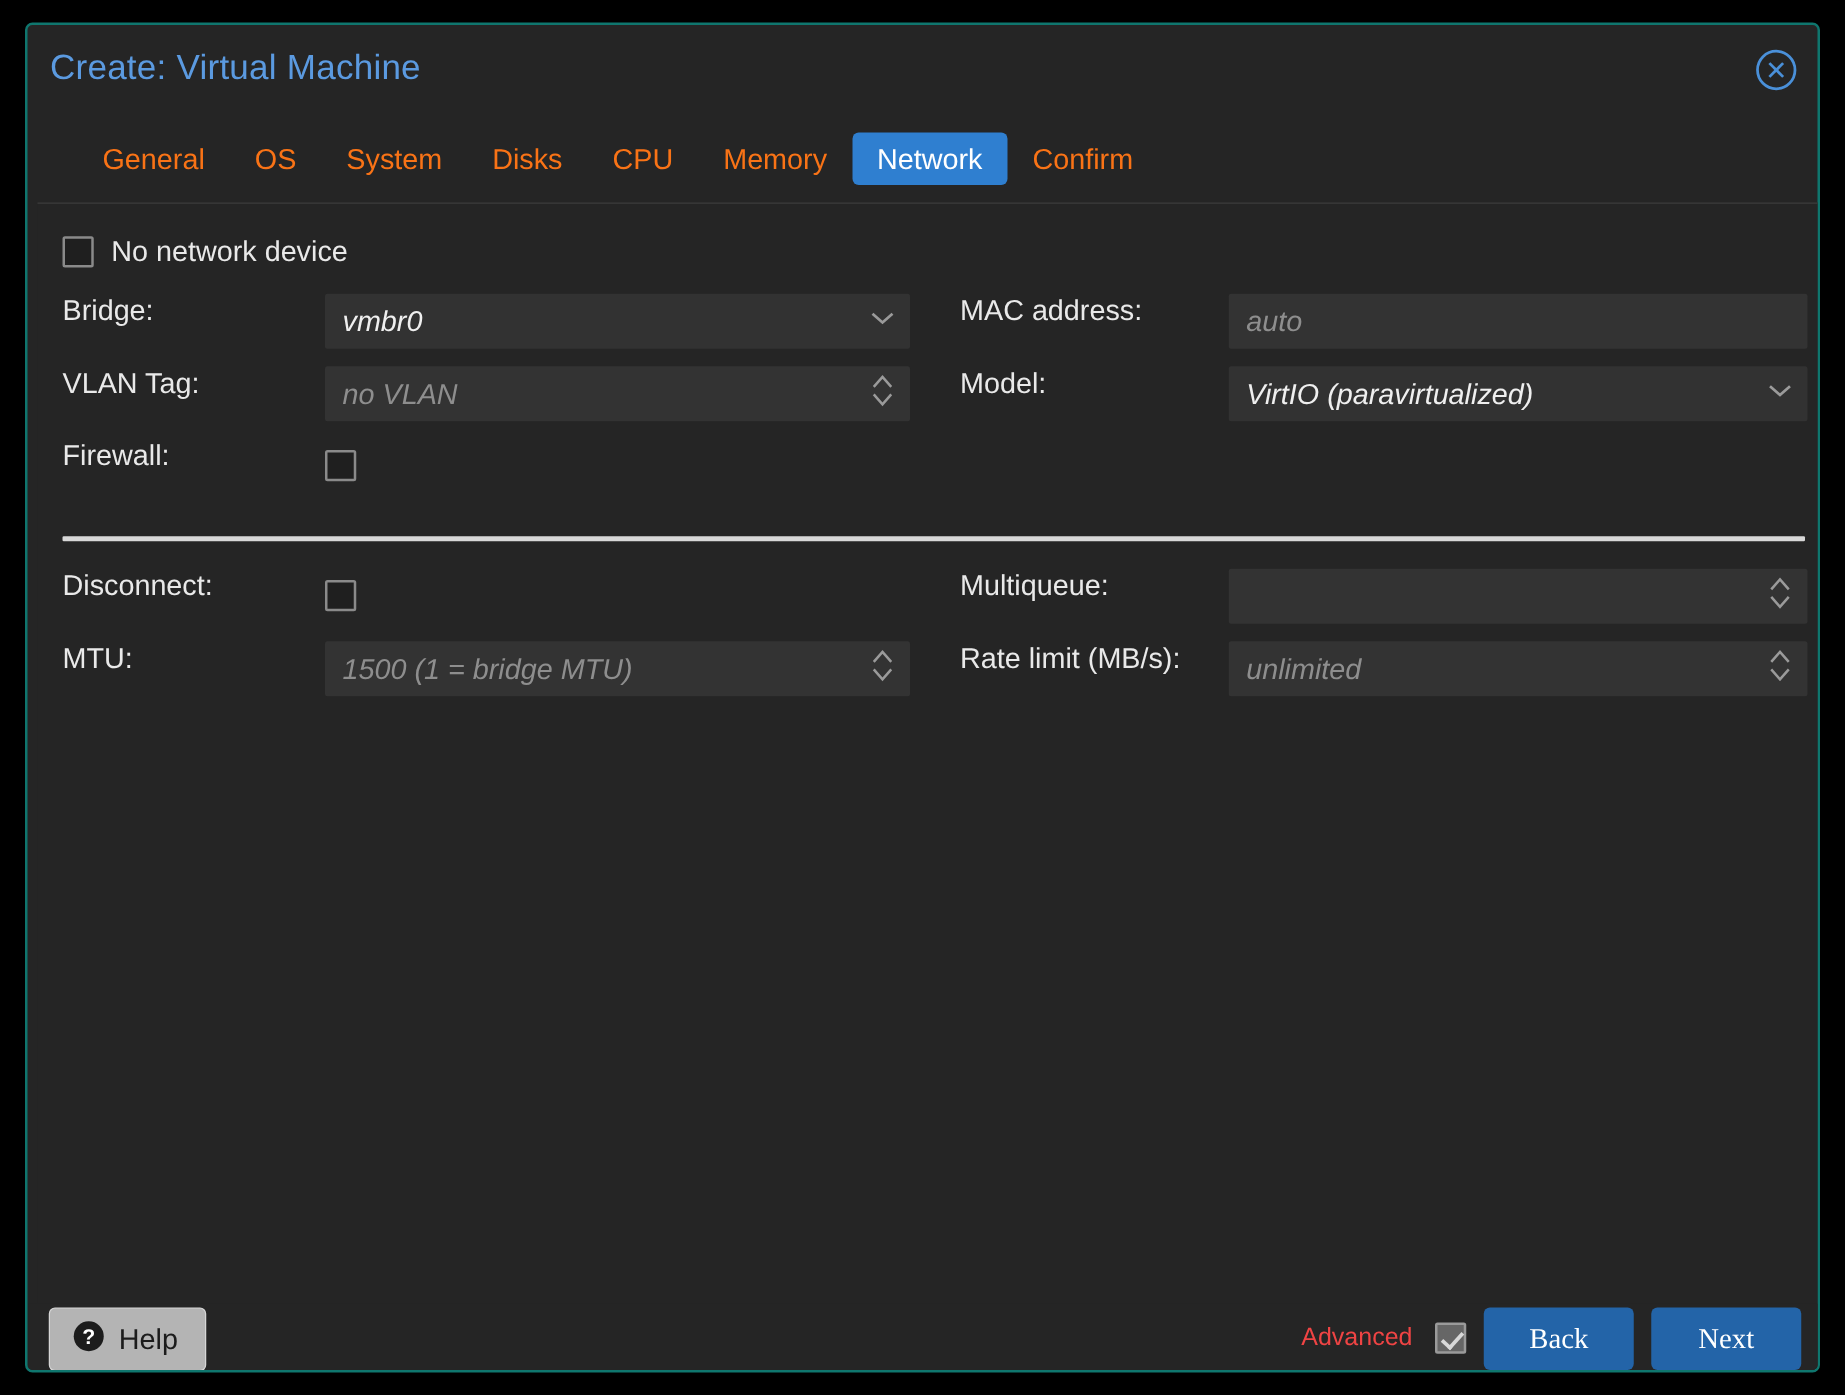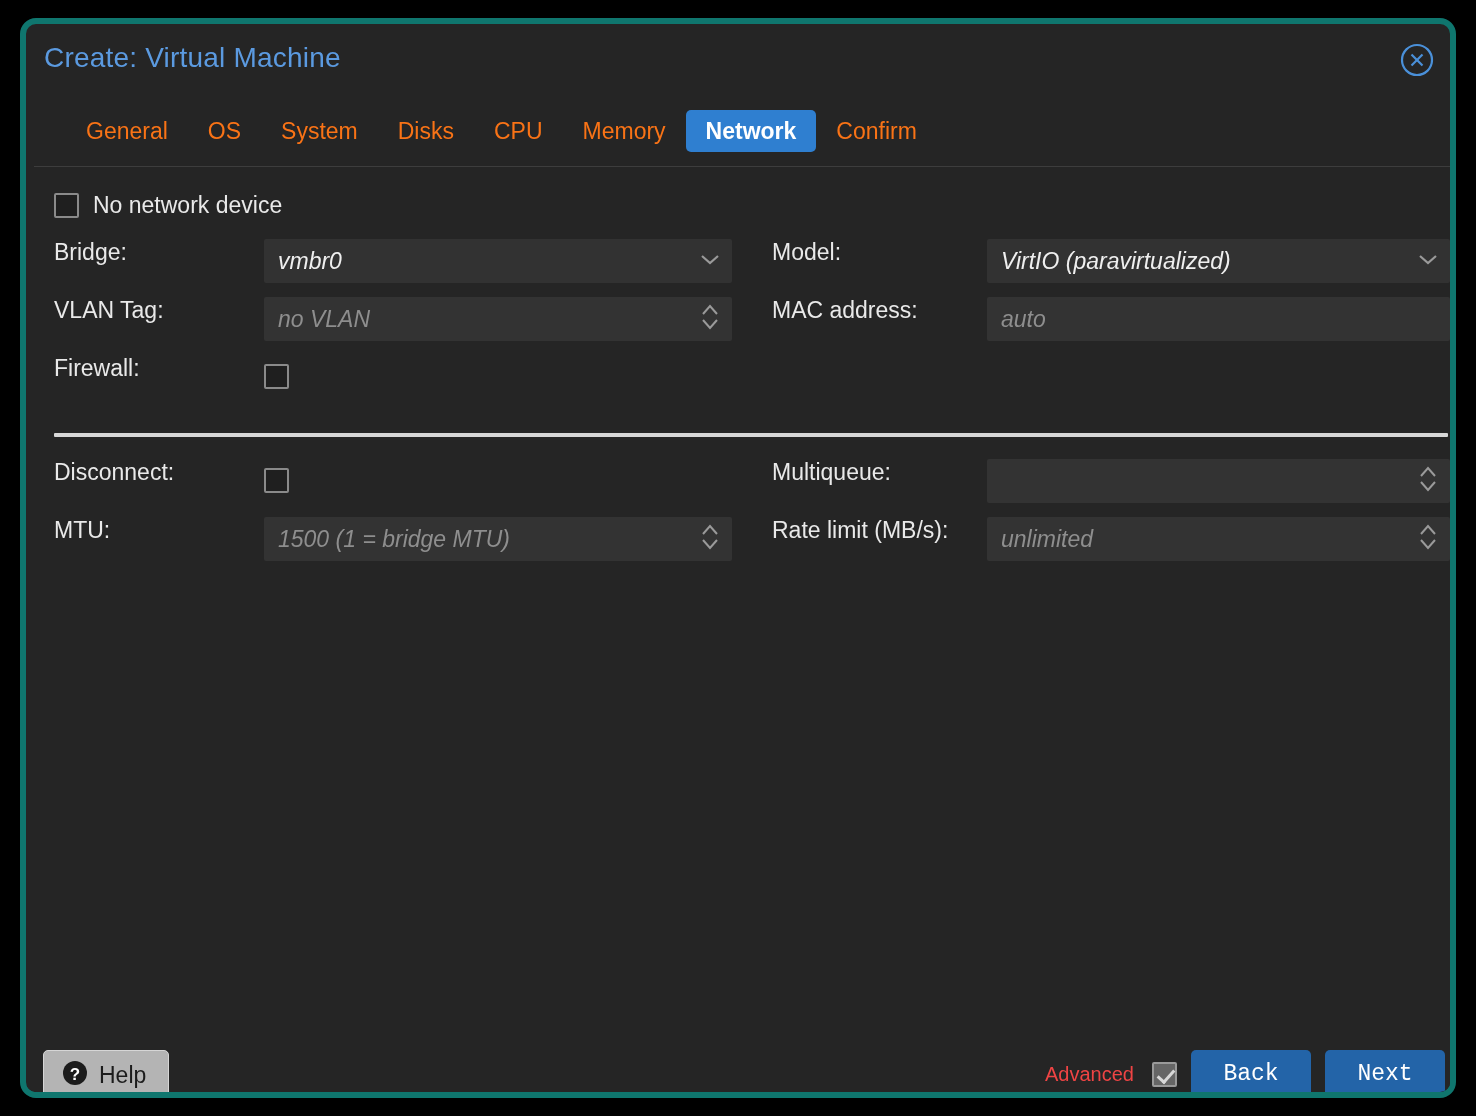--- a/index.html
+++ b/index.html
@@ -13,22 +13,22 @@
   }
 
   
   #dialog {
     position: absolute;
     left: 20px;
     top: 18px;
     width: 1436px;
     height: 1080px;
     background: #252525;
-    border-radius: 16px;
-    border: 6px solid #0f766e;
+    border-radius: 6px;
+    border: 2px solid #0f766e;
     overflow: hidden;
   }
 
   
   #header {
     position: relative;
     height: 72px;
   }
   #dialog-title {
     position: absolute;
@@ -63,21 +63,20 @@
     color: #f97316;
     padding: 8px 20px;
     border-radius: 5px;
     white-space: nowrap;
     cursor: pointer;
     line-height: 1.15;
   }
   .tab.active {
     background: #2f7fd0;
     color: #ffffff;
-    font-weight: bold;
   }
 
   
   #content {
     position: absolute;
     left: 8px;
     top: 142px;
     width: 1434px;
     height: 1076px;
     background: #252525;
@@ -241,21 +240,21 @@
     font-size: 20px;
     color: #ef4444;
     margin-right: 4px;
   }
   .btn-primary {
     background: #2364a8;
     color: #ffffff;
     border: none;
     border-radius: 5px;
     font-size: 23px;
-    font-family: Liberation Mono, monospace;
+    font-family: Liberation Serif, serif;
     padding: 12px 0;
     width: 120px;
     cursor: pointer;
     line-height: 1.1;
   }
 </style>
 </head>
 <body>
 
 <div id="dialog">
@@ -324,35 +323,35 @@
             <div class="fctl">
               <div class="cbox" style="margin-top:9px"></div>
             </div>
           </div>
 
         </div>
 
         <div class="col">
 
           <div class="frow">
+            <div class="flabel wide">MAC address:</div>
+            <div class="fctl">
+              <div class="field spin ph">auto</div>
+            </div>
+          </div>
+
+          <div class="frow">
             <div class="flabel wide">Model:</div>
             <div class="fctl">
               <div class="field select">VirtIO (paravirtualized)</div>
               <span class="chev">
                 <svg width="20" height="13" viewBox="0 0 20 13">
                     <polyline points="2,3 10,10 18,3" fill="none" stroke="#9a9a9a" stroke-width="2.2"></polyline>
                   </svg>
               </span>
-            </div>
-          </div>
-
-          <div class="frow">
-            <div class="flabel wide">MAC address:</div>
-            <div class="fctl">
-              <div class="field spin ph">auto</div>
             </div>
           </div>
 
           <div class="frow"></div>
 
         </div>
       </div>
 
       <div id="sep"></div>
 

